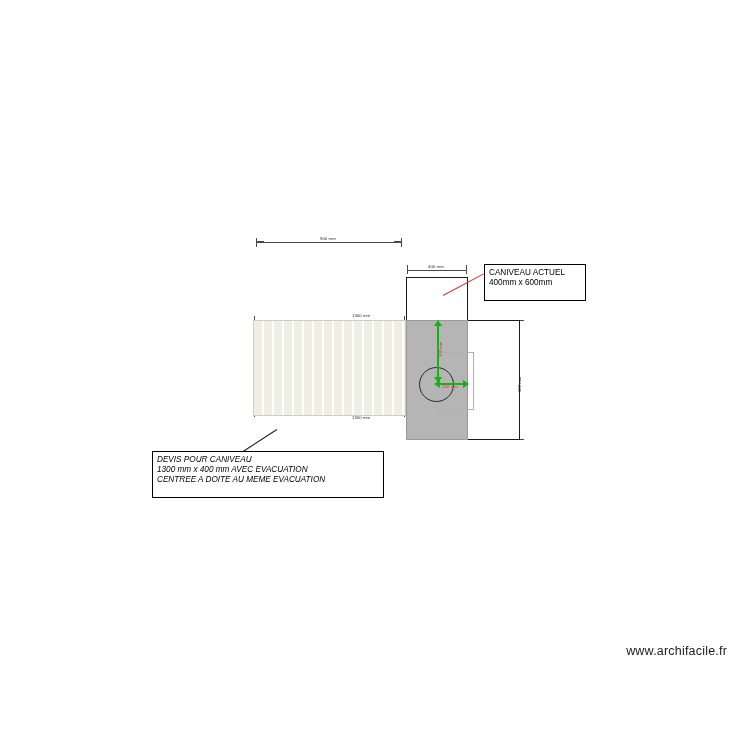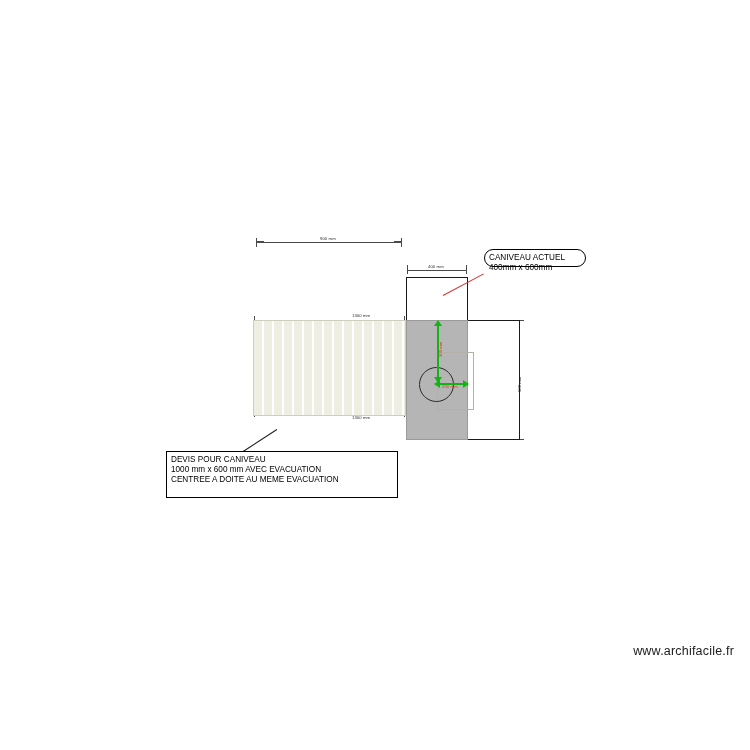--- a/index.html
+++ b/index.html
@@ -129,30 +129,30 @@
     background: #ffffff;
     border: 1px solid #000000;
     font-size: 8.2px;
     line-height: 10.2px;
     padding: 3px 4px 3px 4px;
     box-sizing: border-box;
     color: #000000;
   }
   #callout-caniveau-actuel {
     left: 484px;
-    top: 249px;
+    top: 264px;
     width: 102px;
-    height: 18px;
-    border-radius: 11px;
+    height: 37px;
   }
   #callout-devis {
-    left: 166px;
+    left: 152px;
     top: 451px;
     width: 232px;
     height: 47px;
+    font-style: italic;
   }
   .callout div {
     white-space: nowrap;
   }
   
   .leader {
     position: absolute;
     transform-origin: left center;
     height: 1px;
   }
@@ -164,21 +164,21 @@
     background: #13b313;
   }
   .green-arrow {
     position: absolute;
     width: 0;
     height: 0;
   }
   
   .footer {
     position: absolute;
-    right: 16px;
+    right: 23px;
     top: 644px;
     font-size: 12.5px;
     color: #1b1b1b;
     letter-spacing: 0.2px;
   }
 </style>
 </head>
 <body>
 
 <div class="canvas">
@@ -237,19 +237,19 @@
 
   <div class="callout" id="callout-caniveau-actuel">
     <div>CANIVEAU ACTUEL</div>
     <div>400mm x 600mm</div>
   </div>
 
   <div class="leader leader-black" style="left:240px; top:453px; width:44px; transform: rotate(-33deg);"></div>
 
   <div class="callout" id="callout-devis">
     <div>DEVIS POUR CANIVEAU</div>
-    <div>1000 mm x 600 mm AVEC EVACUATION</div>
+    <div>1300 mm x 400 mm AVEC EVACUATION</div>
     <div>CENTREE A DOITE AU MEME EVACUATION</div>
   </div>
 
   <div class="footer">www.archifacile.fr</div>
 
 </div>
 
 </body></html>

